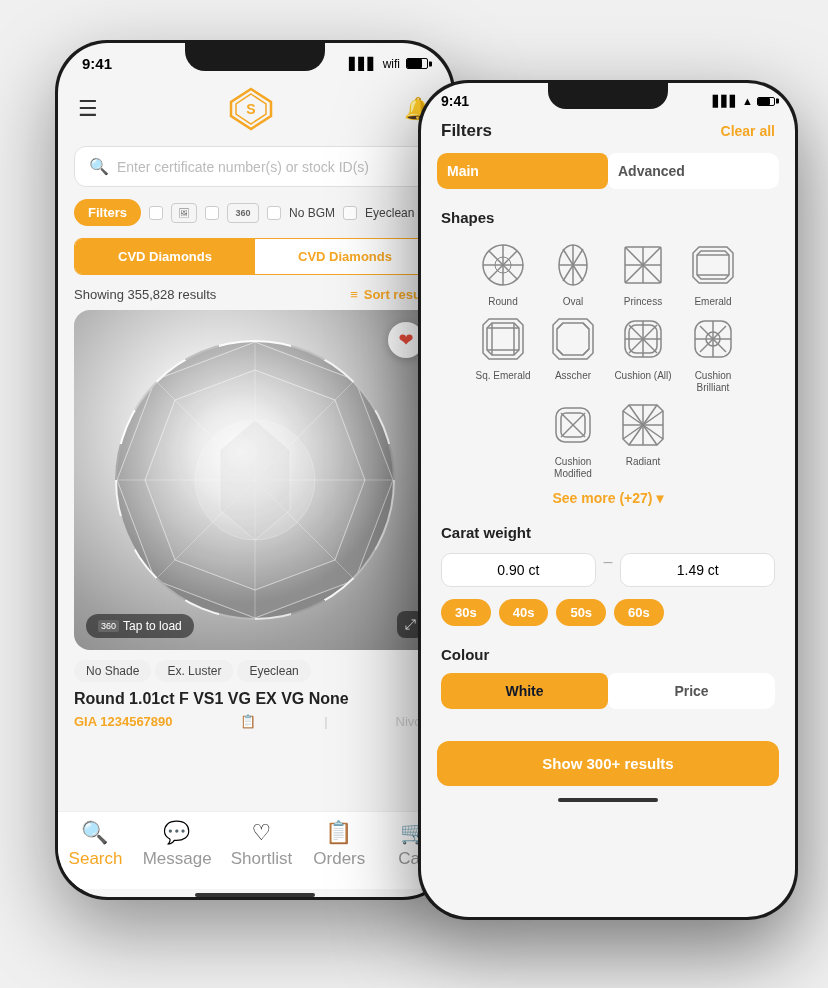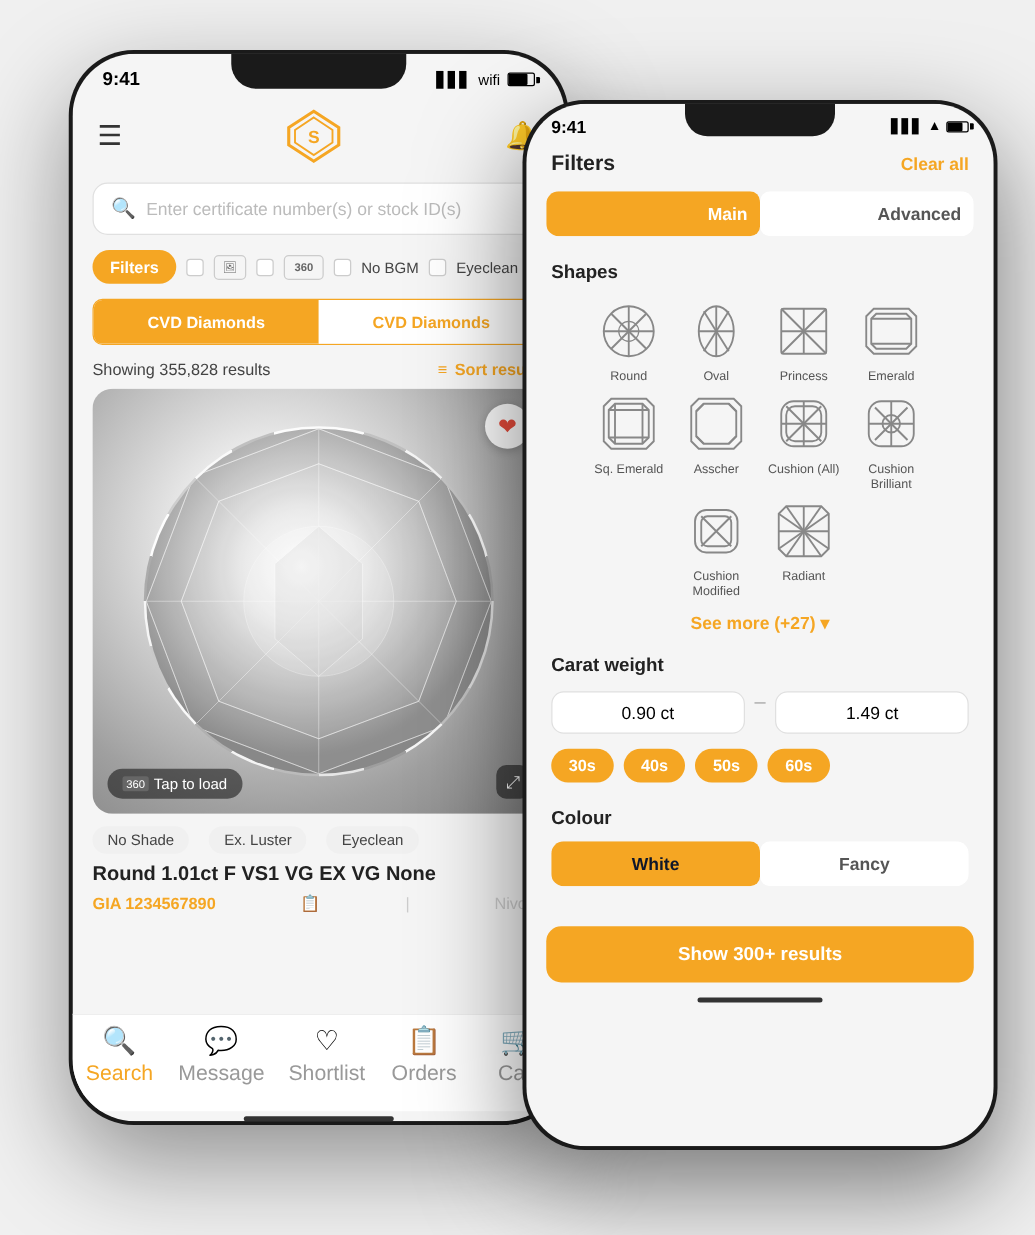--- a/index.html
+++ b/index.html
@@ -317,21 +317,21 @@
       color: #fff;
       border-radius: 8px;
       padding: 5px 8px;
       font-size: 14px;
       cursor: pointer;
     }
 
     
     .tags-row {
       display: flex;
-      gap: 16px;
+      gap: 4px;
       padding: 10px 16px 4px;
     }
     .tag {
       background: #f0f0f0;
       border-radius: 20px;
       padding: 4px 12px;
       font-size: 12px;
       color: #444;
     }
 
@@ -476,21 +476,21 @@
     .filter-tabs {
       display: flex;
       margin: 0 16px 16px;
       border-radius: 10px;
       overflow: hidden;
       gap: 0;
     }
     .filter-tab {
       flex: 1;
       padding: 10px;
-      text-align: right;
+      text-align: left;
       font-size: 14px;
       font-weight: 600;
       cursor: pointer;
       border-radius: 8px;
     }
     .filter-tab.active {
       background: #f5a623;
       color: #fff;
     }
     .filter-tab.inactive {
@@ -1030,21 +1030,21 @@
             <div class="carat-preset">40s</div>
             <div class="carat-preset">50s</div>
             <div class="carat-preset">60s</div>
           </div>
         </div>
 
         <div class="colour-section">
           <div class="colour-title">Colour</div>
           <div class="colour-tabs">
             <div class="colour-tab active">White</div>
-            <div class="colour-tab inactive">Fancy</div>
+            <div class="colour-tab inactive">Price</div>
           </div>
         </div>
 
         <button class="show-results-btn">Show 300+ results</button>
 
         <div class="home-indicator2"></div>
       </div>
     </div>
   </div>
 

